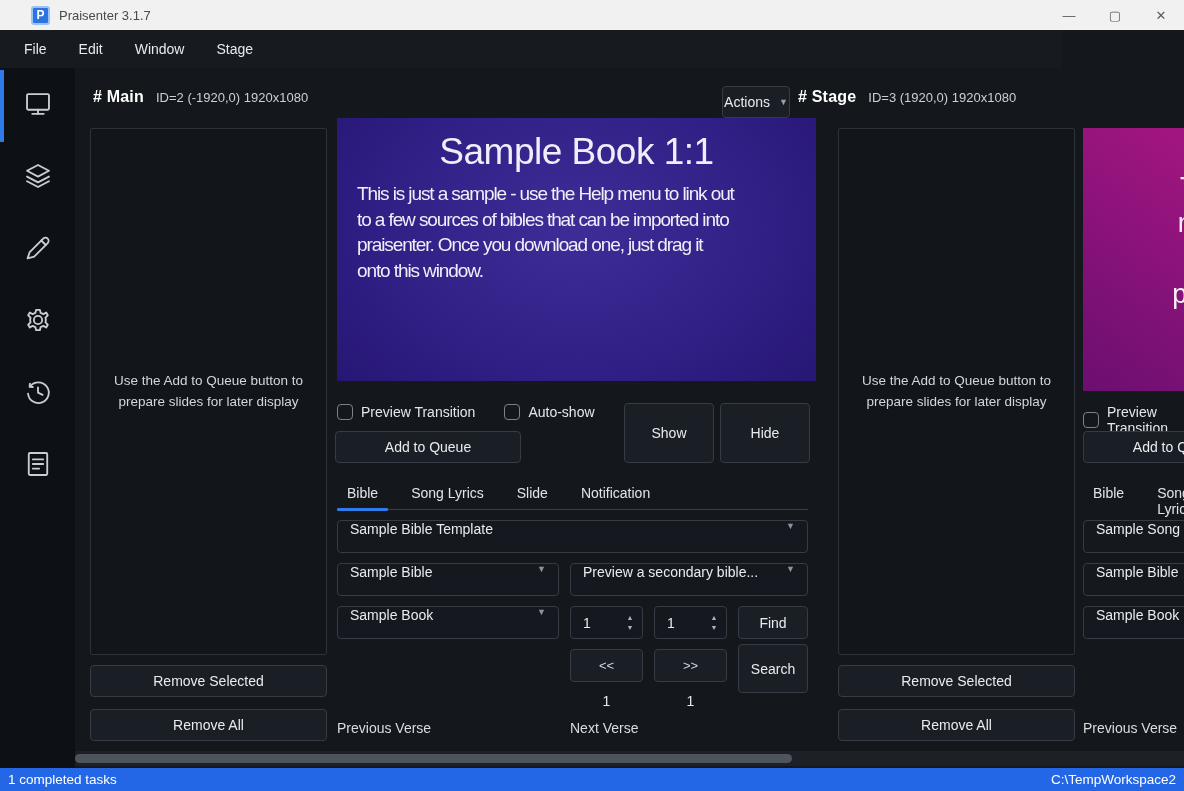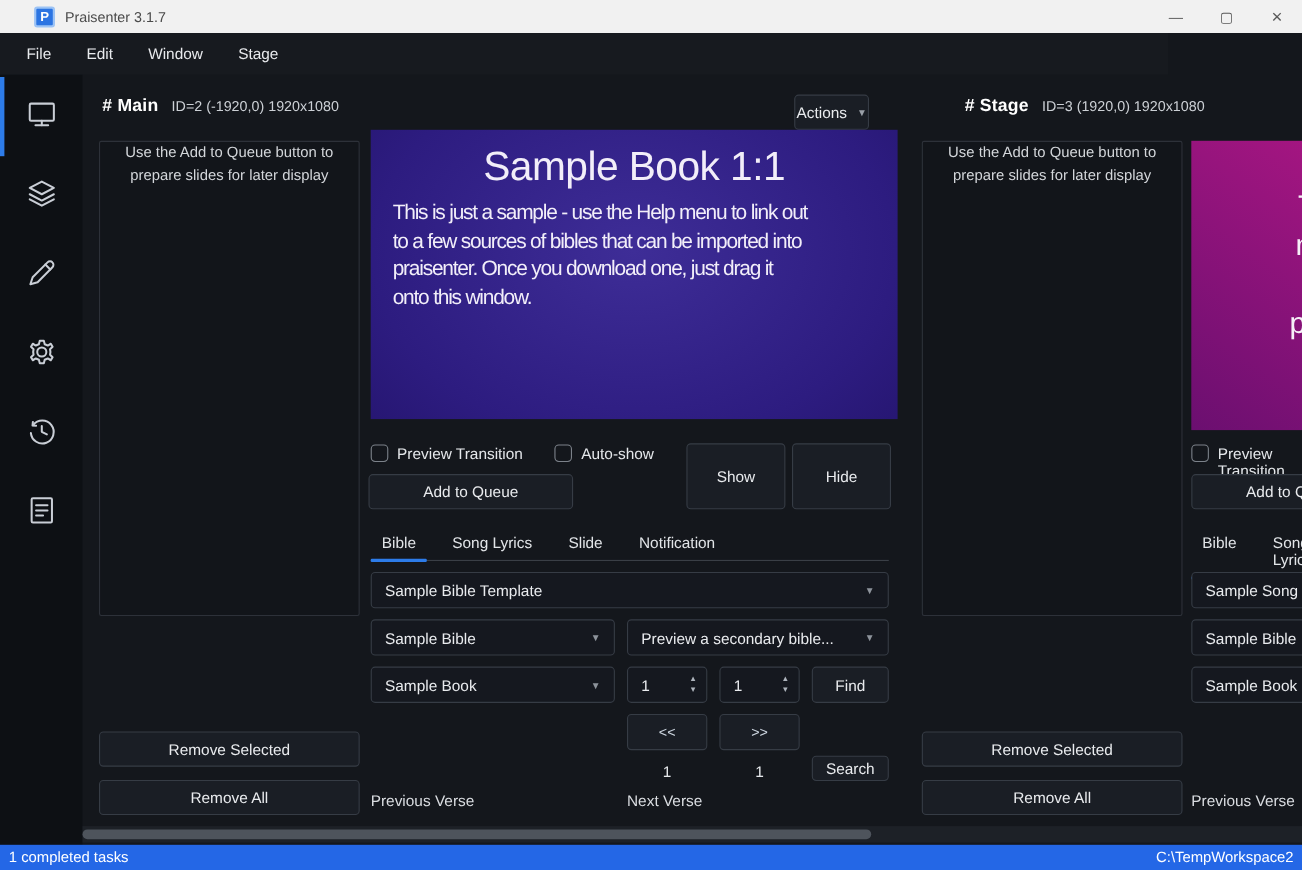--- a/index.html
+++ b/index.html
@@ -19,34 +19,34 @@
   .menu-item { color:#e8eaed; font-size:14px; padding:8px 16px; }
 
   
   .sidebar { position:absolute; left:0; top:68px; width:75px; height:700px; background:#0d1014; }
   .side-indicator { position:absolute; left:0; top:2px; width:4px; height:72px; background:#2d7ce9; }
   .side-icon { width:75px; height:72px; display:flex; align-items:center; justify-content:center; }
   .side-icon svg { stroke:#c9ced6; fill:none; stroke-width:1.6; stroke-linecap:round; stroke-linejoin:round; }
 
   
   .hbtn { position:absolute; background:#1a1e25; border:1px solid #363c45; border-radius:4px; color:#e9ebee; font-size:14px; display:flex; align-items:center; justify-content:center; }
-  .dropdown { position:absolute; background:#15181f; border:1px solid #363c45; border-radius:4px; color:#e9ebee; font-size:14px; display:flex; align-items:center; padding:0 12px; }
+  .dropdown { position:absolute; background:#15181f; border:1px solid #363c45; border-radius:4px; color:#e9ebee; font-size:14px; display:flex; padding:0 12px; }
   .dropdown .caret { margin-left:auto; color:#8d939b; font-size:9px; }
   .spinner { position:absolute; background:#15181f; border:1px solid #363c45; border-radius:4px; color:#e9ebee; font-size:14px; display:flex; align-items:center; padding-left:12px; }
   .spin-arrows { margin-left:auto; height:100%; width:24px; display:flex; flex-direction:column; align-items:center; justify-content:center; gap:3px; }
   .spin-arrows span { color:#aeb4bc; font-size:7px; line-height:7px; }
   .checkbox { width:16px; height:16px; border:1.5px solid #7c828a; border-radius:4px; background:transparent; flex:none; }
-  .cb-row { position:absolute; display:flex; gap:8px; color:#e4e7ea; font-size:14px; }
+  .cb-row { position:absolute; display:flex; align-items:center; gap:8px; color:#e4e7ea; font-size:14px; }
   .cb-row .gap { width:13px; }
 
   
   .disp-header { position:absolute; color:#fff; display:flex; align-items:baseline; }
   .disp-title { font-size:16px; font-weight:bold; letter-spacing:.2px; }
   .disp-meta { font-size:13px; color:#ccd0d5; margin-left:12px; }
-  .queue-panel { position:absolute; width:237px; height:432px; background:#12151a; border:1px solid #2d3139; border-radius:2px; display:flex; justify-content:center; }
+  .queue-panel { position:absolute; width:237px; height:527px; background:#12151a; border:1px solid #2d3139; border-radius:2px; display:flex; align-items:center; justify-content:center; }
   .queue-text { width:228px; text-align:center; color:#d3d6da; font-size:13.5px; line-height:1.55; }
 
   .tabs { position:absolute; width:471px; border-bottom:1px solid #3a3f46; display:flex; }
   .tab { padding:7px 10px 8px 10px; margin-right:13px; color:#e2e5e8; font-size:14px; position:relative; }
   .tab.active::after { content:""; position:absolute; left:0; right:0; bottom:-2px; height:3px; background:#2d7ce9; border-radius:1px; }
 
   .verse-num { position:absolute; width:73px; text-align:center; color:#e6e9ec; font-size:14px; }
   .verse-label { position:absolute; color:#d9dce0; font-size:14px; }
 
   
@@ -213,30 +213,30 @@
   <div class="hbtn" style="left:738px; top:606px; width:70px; height:33px;">
       <span>Find</span>
     </div>
 
   <div class="hbtn" style="left:570px; top:649px; width:73px; height:33px; font-size:13px; color:#cdd6e0;">
       <span>&lt;&lt;</span>
     </div>
   <div class="hbtn" style="left:654px; top:649px; width:73px; height:33px; font-size:13px; color:#cdd6e0;">
       <span>&gt;&gt;</span>
     </div>
-  <div class="hbtn" style="left:738px; top:687px; width:70px; height:23px;">
+  <div class="hbtn" style="left:738px; top:644px; width:70px; height:49px;">
       <span>Search</span>
     </div>
 
   <div class="verse-num" style="left:570px; top:693px;">1</div>
   <div class="verse-num" style="left:654px; top:693px;">1</div>
   <div class="verse-label" style="left:337px; top:720px;">Previous Verse</div>
   <div class="verse-label" style="left:570px; top:720px;">Next Verse</div>
 
-  <div class="disp-header" style="left:877px; top:88px;">
+  <div class="disp-header" style="left:798px; top:88px;">
     <span class="disp-title"># Stage</span>
     <span class="disp-meta">ID=3 (1920,0) 1920x1080</span>
   </div>
 
   <div class="queue-panel" style="left:838px; top:128px;">
     <div class="queue-text">Use the Add to Queue button to prepare slides for later display</div>
   </div>
   <div class="hbtn" style="left:838px; top:665px; width:237px; height:32px;">
       <span>Remove Selected</span>
     </div>

